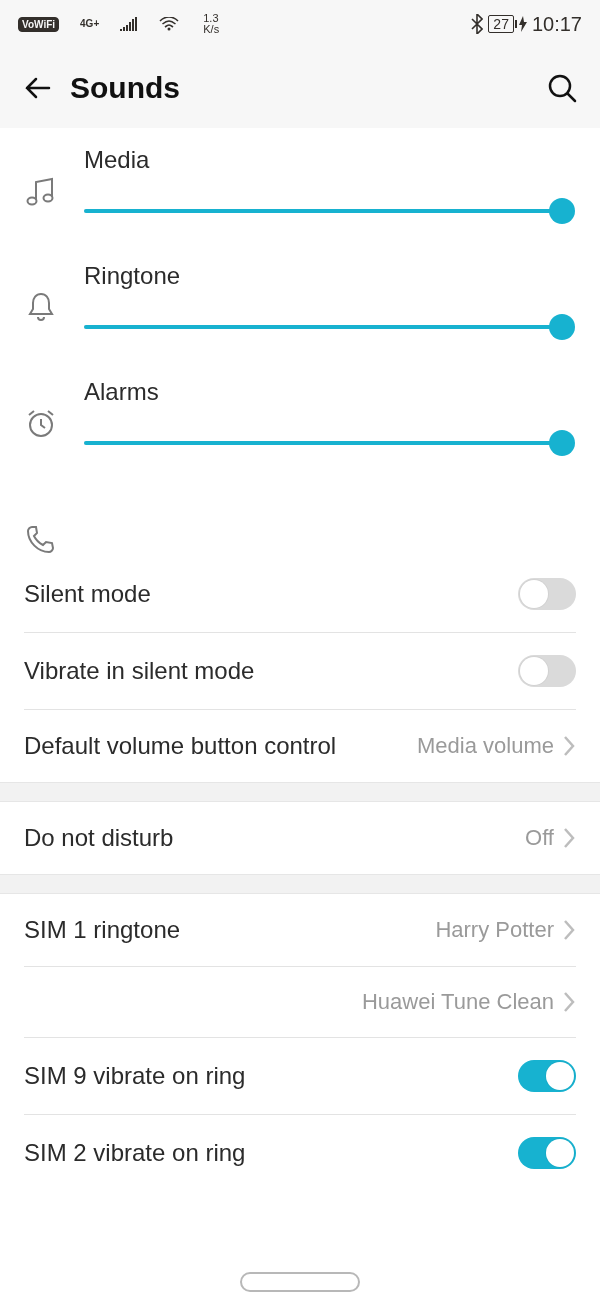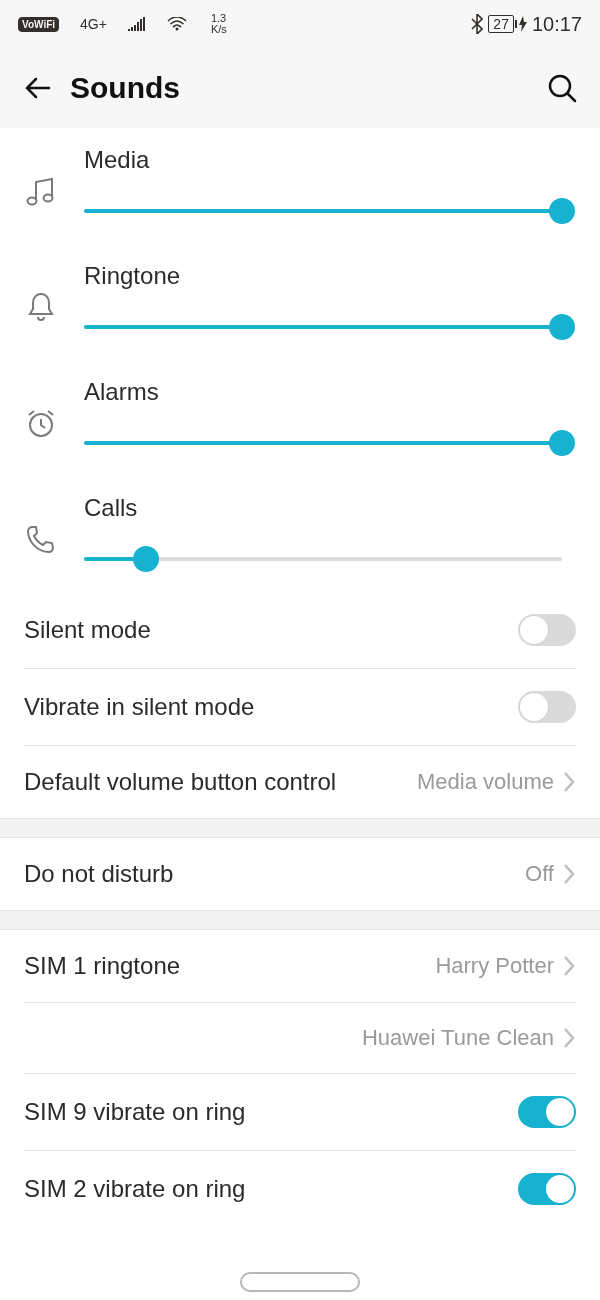--- a/index.html
+++ b/index.html
@@ -3,21 +3,21 @@
 <meta charset="utf-8">
 <style>
   * { margin: 0; padding: 0; box-sizing: border-box; font-family: -apple-system, Helvetica, Arial, sans-serif; }
   html, body { width: 600px; height: 1300px; background: #fff; color: #2b2b2b; }
   .screen { width: 600px; height: 1300px; display: flex; flex-direction: column; overflow: hidden; }
 
   
   .statusbar { height: 48px; background: #f7f7f7; display: flex; align-items: center; padding: 0 18px; font-size: 17px; color: #332f2b; }
   .status-left { display:flex; align-items:center; gap:21px; }
   .vowifi { border:1.5px solid #332f2b; border-radius:4px; font-size:10px; padding:1px 3px; font-weight:700; background:#332f2b; color:#f7f7f7; }
-  .siglabel { font-size:14px; font-weight:400; line-height:1; }
+  .siglabel { font-size:10px; font-weight:700; line-height:1; }
   .status-right { margin-left:auto; display:flex; align-items:center; gap:5px; font-size:20px; }
   .batbox { border:1.5px solid #332f2b; padding:0 4px; font-size:14px; line-height:16px; border-radius:2px; position:relative; }
   .batbox::after { content:""; position:absolute; right:-4px; top:4px; width:2px; height:8px; background:#332f2b; }
 
   
   .header { height: 80px; background: #f7f7f7; display:flex; align-items:center; padding: 0 18px; }
   .back-btn { width:40px; height:40px; display:flex; align-items:center; justify-content:center; }
   .title { font-size: 30px; font-weight:700; margin-left: 12px; color:#111; }
   .search-btn { margin-left:auto; width:40px; height:40px; display:flex; align-items:center; justify-content:center; }
 
@@ -153,28 +153,20 @@
         </div>
       </div>
     </div>
 
     <div class="slider-row">
       <div class="slider-icon">
         <svg width="34" height="34" viewBox="0 0 34 34">
             <path fill="none" stroke="#7a7a7a" stroke-width="2" d="M8 5c-2 0-4 2-4 4 0 11 10 21 21 21 2 0 4-2 4-4l-1-5-6-1-3 3c-4-2-7-5-9-9l3-3-1-6z"></path>
           </svg>
       </div>
-      <div class="slider-main">
-        <div class="slider-label">Calls</div>
-        <div class="track">
-          <div class="track-bg"></div>
-          <div class="track-fill" style="width: 13%;"></div>
-          <div class="thumb" style="left: 13%;"></div>
-        </div>
-      </div>
     </div>
 
     <div class="row">
       <div class="row-label">Silent mode</div>
       <div class="switch">
           <div class="knob"></div>
         </div>
     </div>
     <div class="divider"></div>
 

